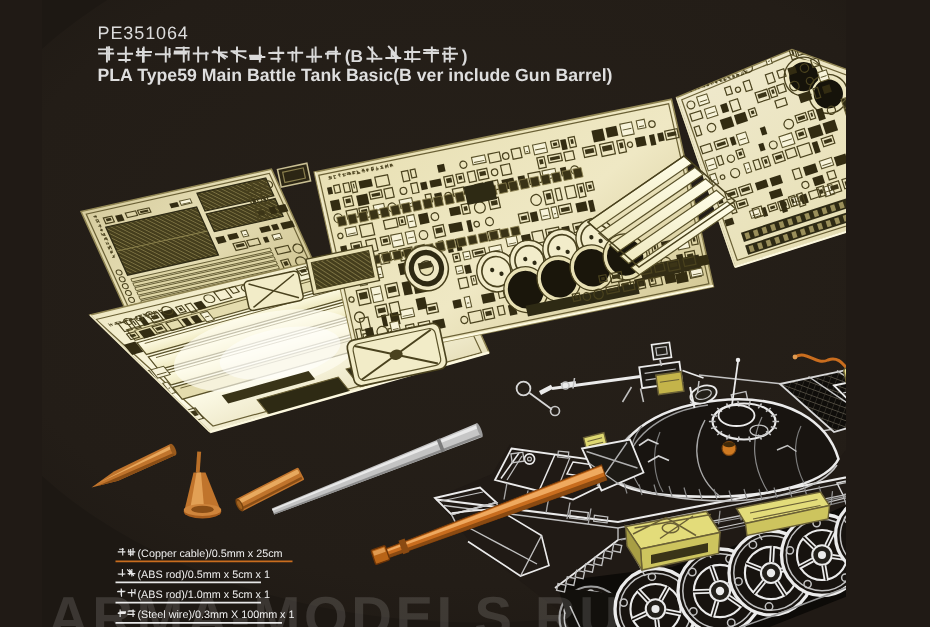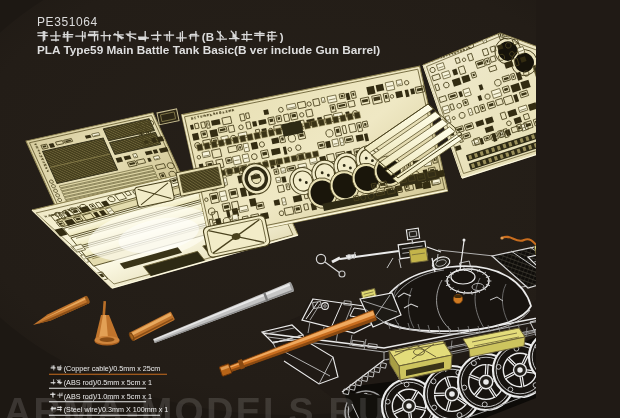--- a/index.html
+++ b/index.html
@@ -1,14 +1,14 @@
 <!DOCTYPE html>
 <html><head><meta charset="utf-8"><style>
 html,body{margin:0;padding:0;background:#201a15;}
-#page{position:relative;width:536px;height:418px;overflow:hidden;}
+#page{position:relative;width:536px;height:418px;overflow:hidden;padding-left:28px;}
 </style></head><body>
 <div id="page">
 <svg width="620" height="418" viewBox="0 0 620 418">
 <defs>
 <radialGradient id="glow" cx="0.5" cy="0.5" r="0.75">
 <stop offset="0" stop-color="#262019"></stop>
 <stop offset="0.6" stop-color="#231d17"></stop>
 <stop offset="1" stop-color="#1d1813" stop-opacity="0"></stop>
 </radialGradient>
 <linearGradient id="bgg" x1="0" y1="0" x2="1" y2="1">

